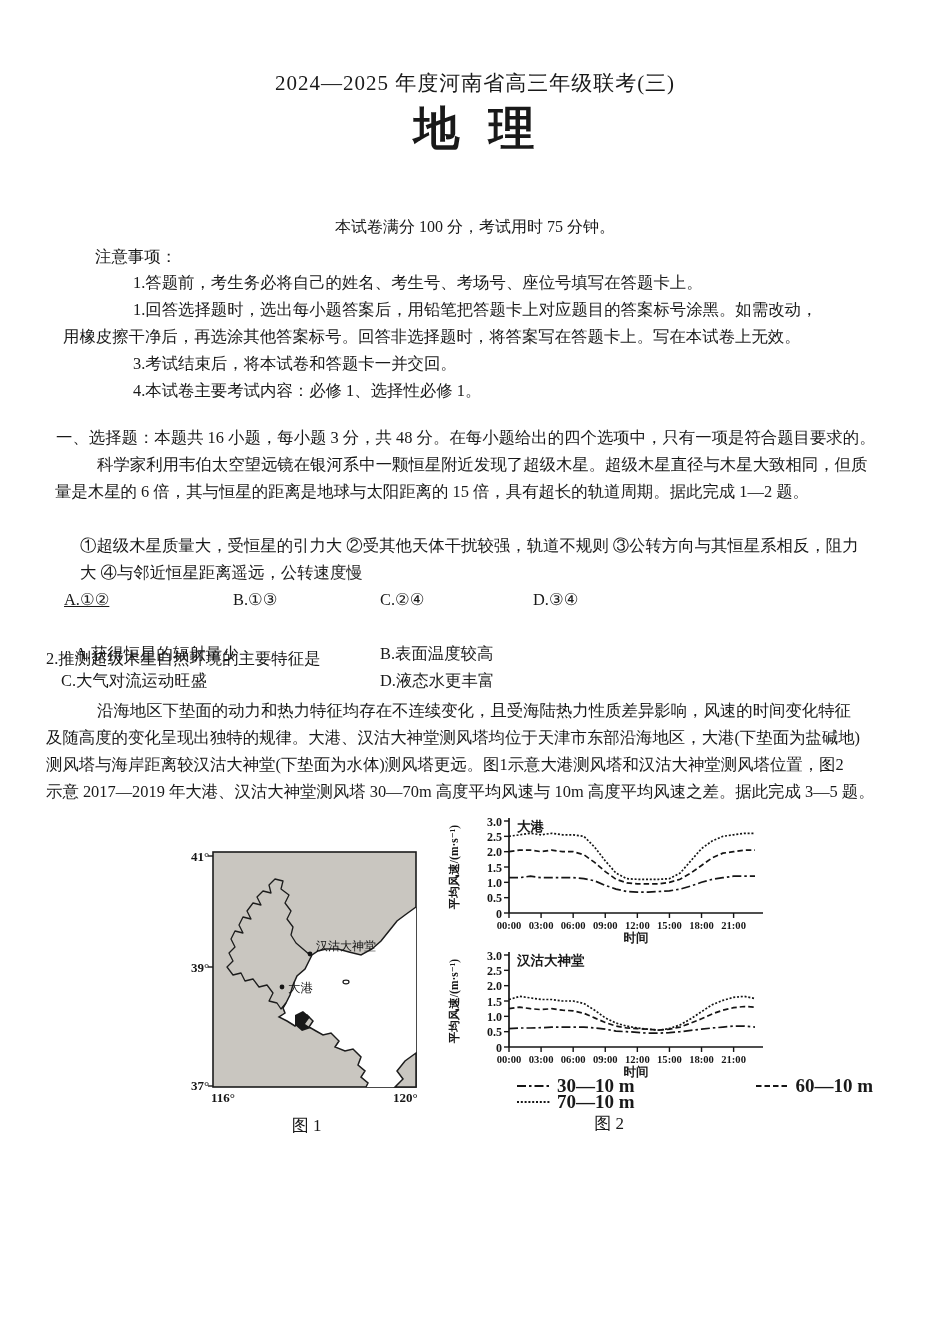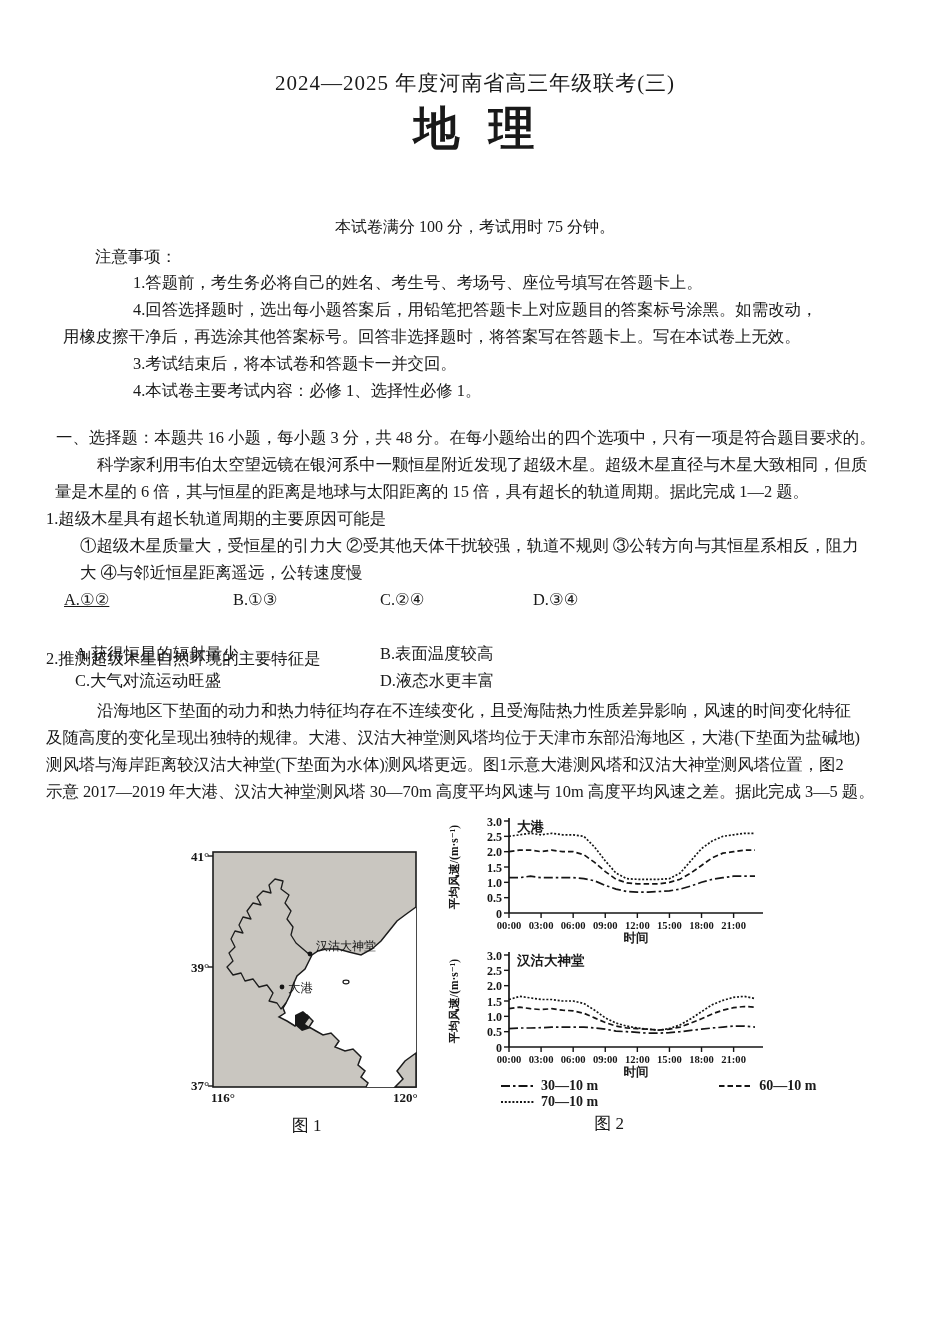--- a/index.html
+++ b/index.html
@@ -7,59 +7,58 @@
     position:relative;width:950px;height:1343px;background:#fff;overflow:hidden;
     font-family:"Liberation Serif","DejaVu Serif",serif;color:#191919;
   }
   .ln{position:absolute;font-size:16.4px;line-height:22px;white-space:pre;}
   .center{left:0;width:950px;text-align:center;}
   .exam-title{font-size:21px;letter-spacing:1px;}
   .subject{font-size:46px;font-weight:bold;letter-spacing:2px;}
   .subtitle{font-size:16px;}
   .caption{position:absolute;font-size:17px;text-align:center;white-space:pre;}
   svg text{font-family:"Liberation Serif","DejaVu Serif",serif;fill:#161616;}
-  .legend{position:absolute;left:500px;top:1078px;width:280px;font-size:14px;}
+  .legend{position:absolute;left:516px;top:1078px;width:280px;font-size:19px;}
   .legend-row{display:flex;height:16px;align-items:center;}
   .legend-item{display:flex;align-items:center;white-space:pre;}
   .legend-item .lbl{margin-left:5px;font-weight:600;}
   .legend-swatch line{stroke:#151515;stroke-width:1.8;}
   .li2{margin-left:120px;}
 </style>
 </head>
 <body>
 
 <div id="page">
 
   <div class="ln center exam-title" style="top:72px;">2024—2025 年度河南省高三年级联考(三)</div>
   <div class="ln center subject" style="top:118px;">地  理</div>
   <div class="ln center subtitle" style="top:216px;">本试卷满分 100 分，考试用时 75 分钟。</div>
 
   <div class="ln" style="top:246px;left:95px;">注意事项：</div>
   <div class="ln" style="top:272px;left:133px;">1.答题前，考生务必将自己的姓名、考生号、考场号、座位号填写在答题卡上。</div>
-  <div class="ln" style="top:299px;left:133px;">4.回答选择题时，选出每小题答案后，用铅笔把答题卡上对应题目的答案标号涂黑。如需改动，</div>
+  <div class="ln" style="top:299px;left:133px;">1.回答选择题时，选出每小题答案后，用铅笔把答题卡上对应题目的答案标号涂黑。如需改动，</div>
   <div class="ln" style="top:326px;left:63px;">用橡皮擦干净后，再选涂其他答案标号。回答非选择题时，将答案写在答题卡上。写在本试卷上无效。</div>
   <div class="ln" style="top:353px;left:133px;">3.考试结束后，将本试卷和答题卡一并交回。</div>
   <div class="ln" style="top:380px;left:133px;">4.本试卷主要考试内容：必修 1、选择性必修 1。</div>
 
   <div class="ln" style="top:427px;left:56px;">一、选择题：本题共 16 小题，每小题 3 分，共 48 分。在每小题给出的四个选项中，只有一项是符合题目要求的。</div>
   <div class="ln" style="top:454px;left:97px;">科学家利用韦伯太空望远镜在银河系中一颗恒星附近发现了超级木星。超级木星直径与木星大致相同，但质</div>
   <div class="ln" style="top:481px;left:55px;">量是木星的 6 倍，其与恒星的距离是地球与太阳距离的 15 倍，具有超长的轨道周期。据此完成 1—2 题。</div>
 
-  <div class="ln" style="top:508px;left:46px;">1.超级木星具有超长轨道周期的主要原因可能是</div>
   <div class="ln" style="top:535px;left:80px;">①超级木星质量大，受恒星的引力大 ②受其他天体干扰较强，轨道不规则 ③公转方向与其恒星系相反，阻力</div>
   <div class="ln" style="top:562px;left:80px;">大 ④与邻近恒星距离遥远，公转速度慢</div>
   <div class="ln" style="top:589px;left:64px;text-decoration:underline;">A.①②</div>
   <div class="ln" style="top:589px;left:233px;">B.①③</div>
   <div class="ln" style="top:589px;left:380px;">C.②④</div>
   <div class="ln" style="top:589px;left:533px;">D.③④</div>
 
   <div class="ln" style="top:648px;left:46px;">2.推测超级木星自然环境的主要特征是</div>
   <div class="ln" style="top:643px;left:75px;">A.获得恒星的辐射量少</div>
   <div class="ln" style="top:643px;left:380px;">B.表面温度较高</div>
-  <div class="ln" style="top:670px;left:75px;">C.大气对流运动旺盛</div>
+  <div class="ln" style="top:670px;left:61px;">C.大气对流运动旺盛</div>
   <div class="ln" style="top:670px;left:380px;">D.液态水更丰富</div>
 
   <div class="ln" style="top:700px;left:97px;">沿海地区下垫面的动力和热力特征均存在不连续变化，且受海陆热力性质差异影响，风速的时间变化特征</div>
   <div class="ln" style="top:727px;left:46px;">及随高度的变化呈现出独特的规律。大港、汉沽大神堂测风塔均位于天津市东部沿海地区，大港(下垫面为盐碱地)</div>
   <div class="ln" style="top:754px;left:46px;">测风塔与海岸距离较汉沽大神堂(下垫面为水体)测风塔更远。图1示意大港测风塔和汉沽大神堂测风塔位置，图2</div>
   <div class="ln" style="top:781px;left:46px;">示意 2017—2019 年大港、汉沽大神堂测风塔 30—70m 高度平均风速与 10m 高度平均风速之差。据此完成 3—5 题。</div>
 
   <svg id="map-svg" style="position:absolute;left:183px;top:845px;" width="258" height="262" viewBox="0 0 258 262">
 
     <rect x="30" y="7" width="203" height="235" fill="#c9c6c0" stroke="#1c1c1c" stroke-width="1.6"></rect>

